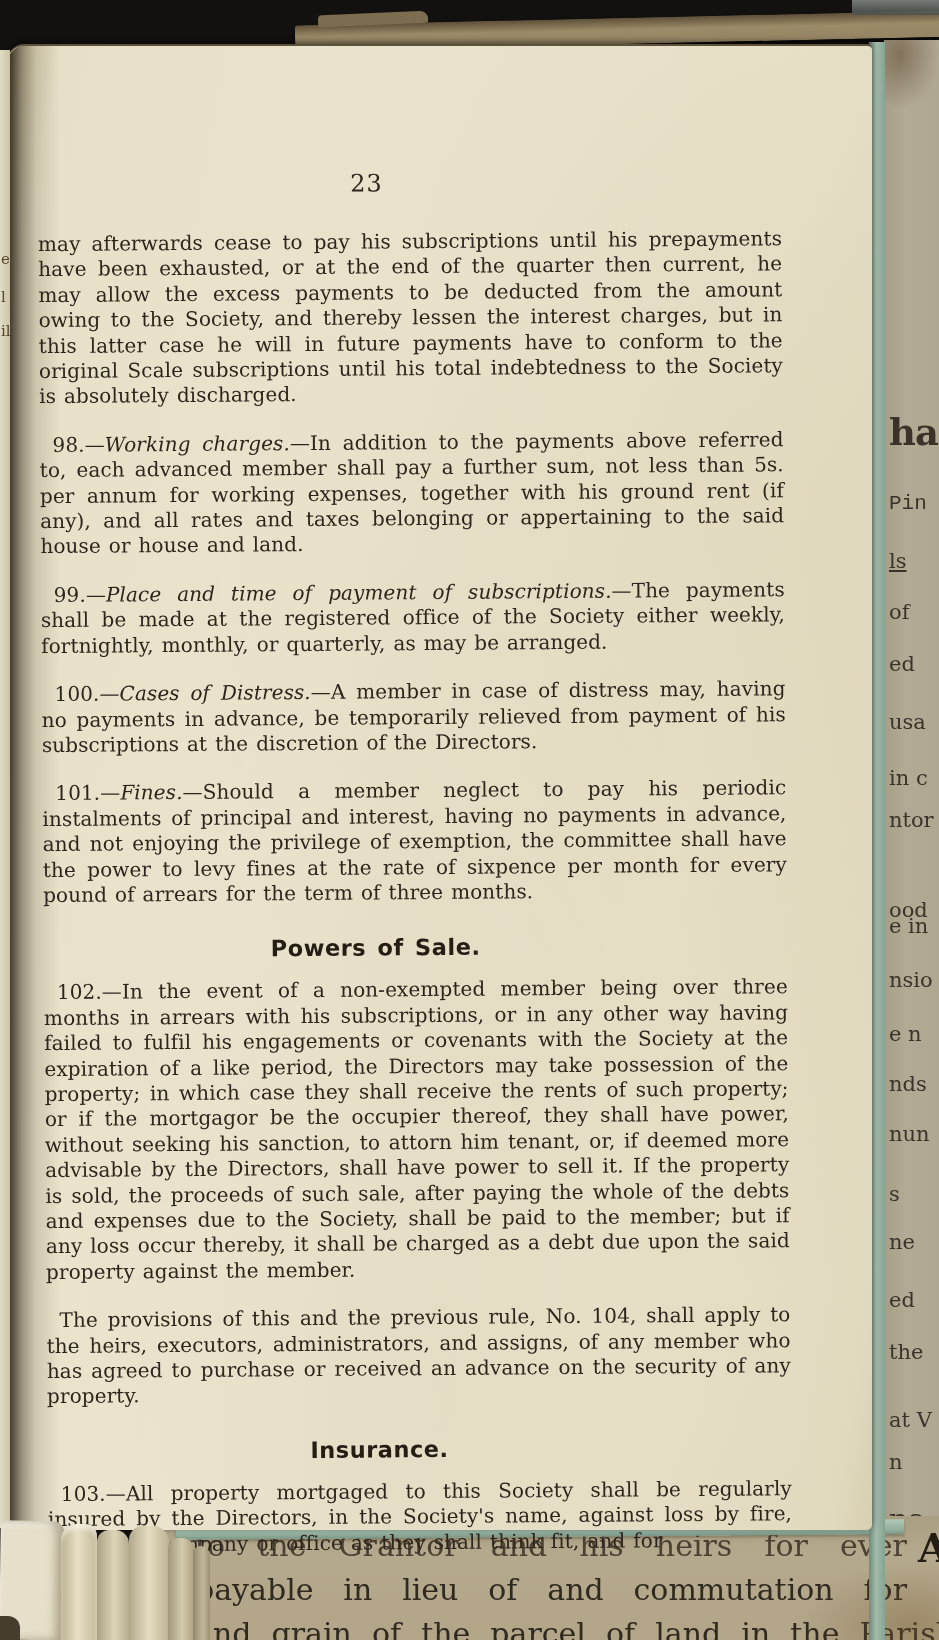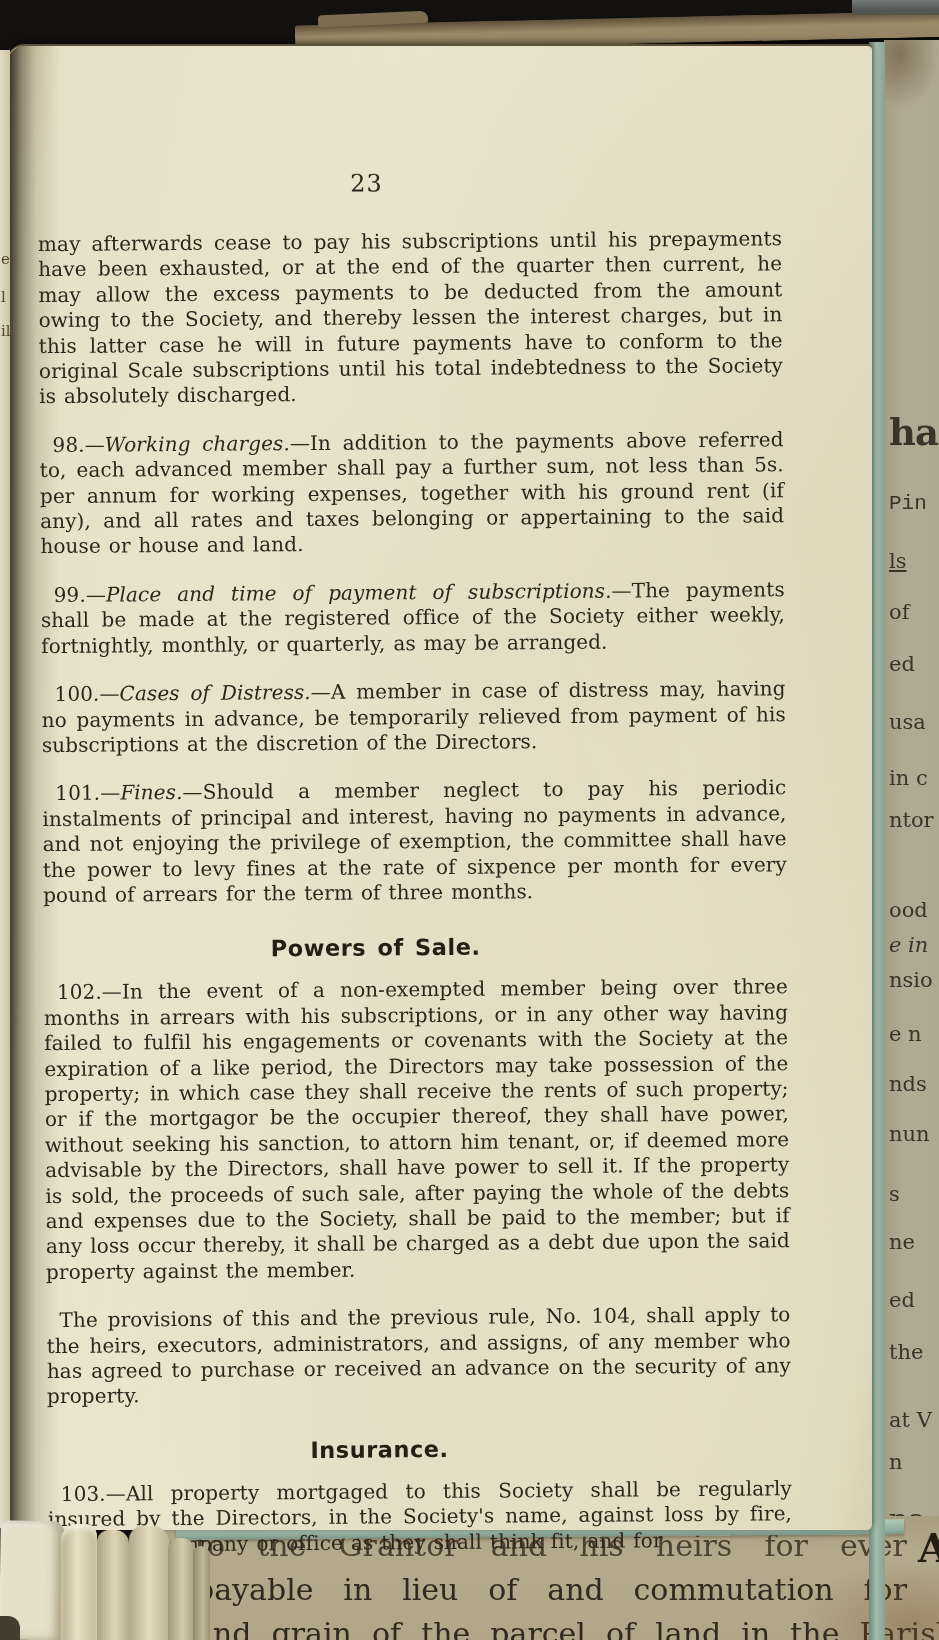--- a/index.html
+++ b/index.html
@@ -102,21 +102,21 @@
   <div class="right-under-page" id="right-page">
       <div class="side-frag big" style="top: 370px;">hal</div>
       <div class="side-frag" style="top: 452px; font-family: Liberation Mono, monospace;">Pin</div>
       <div class="side-frag" style="top: 509px; text-decoration: underline;">ls</div>
       <div class="side-frag" style="top: 560px;">of</div>
       <div class="side-frag" style="top: 612px;">ed</div>
       <div class="side-frag" style="top: 644px; margin-top: 26px;">usa</div>
       <div class="side-frag" style="top: 726px;">in c</div>
       <div class="side-frag" style="top: 768px;">ntor</div>
       <div class="side-frag" style="top: 858px;">ood</div>
-      <div class="side-frag" style="top: 893px; font-style: italic;">e in</div>
+      <div class="side-frag" style="top: 874px;">e in</div>
       <div class="side-frag" style="top: 928px; text-align: center;">nsio</div>
       <div class="side-frag" style="top: 982px;">e n</div>
       <div class="side-frag" style="top: 1032px;">nds</div>
       <div class="side-frag" style="top: 1082px;">nun</div>
       <div class="side-frag" style="top: 1142px;">s</div>
       <div class="side-frag" style="top: 1190px;">ne</div>
       <div class="side-frag" style="top: 1248px;">ed</div>
       <div class="side-frag" style="top: 1300px;">the</div>
       <div class="side-frag" style="top: 1354px; margin-top: 14px;">at V</div>
       <div class="side-frag" style="top: 1410px;">n</div>

